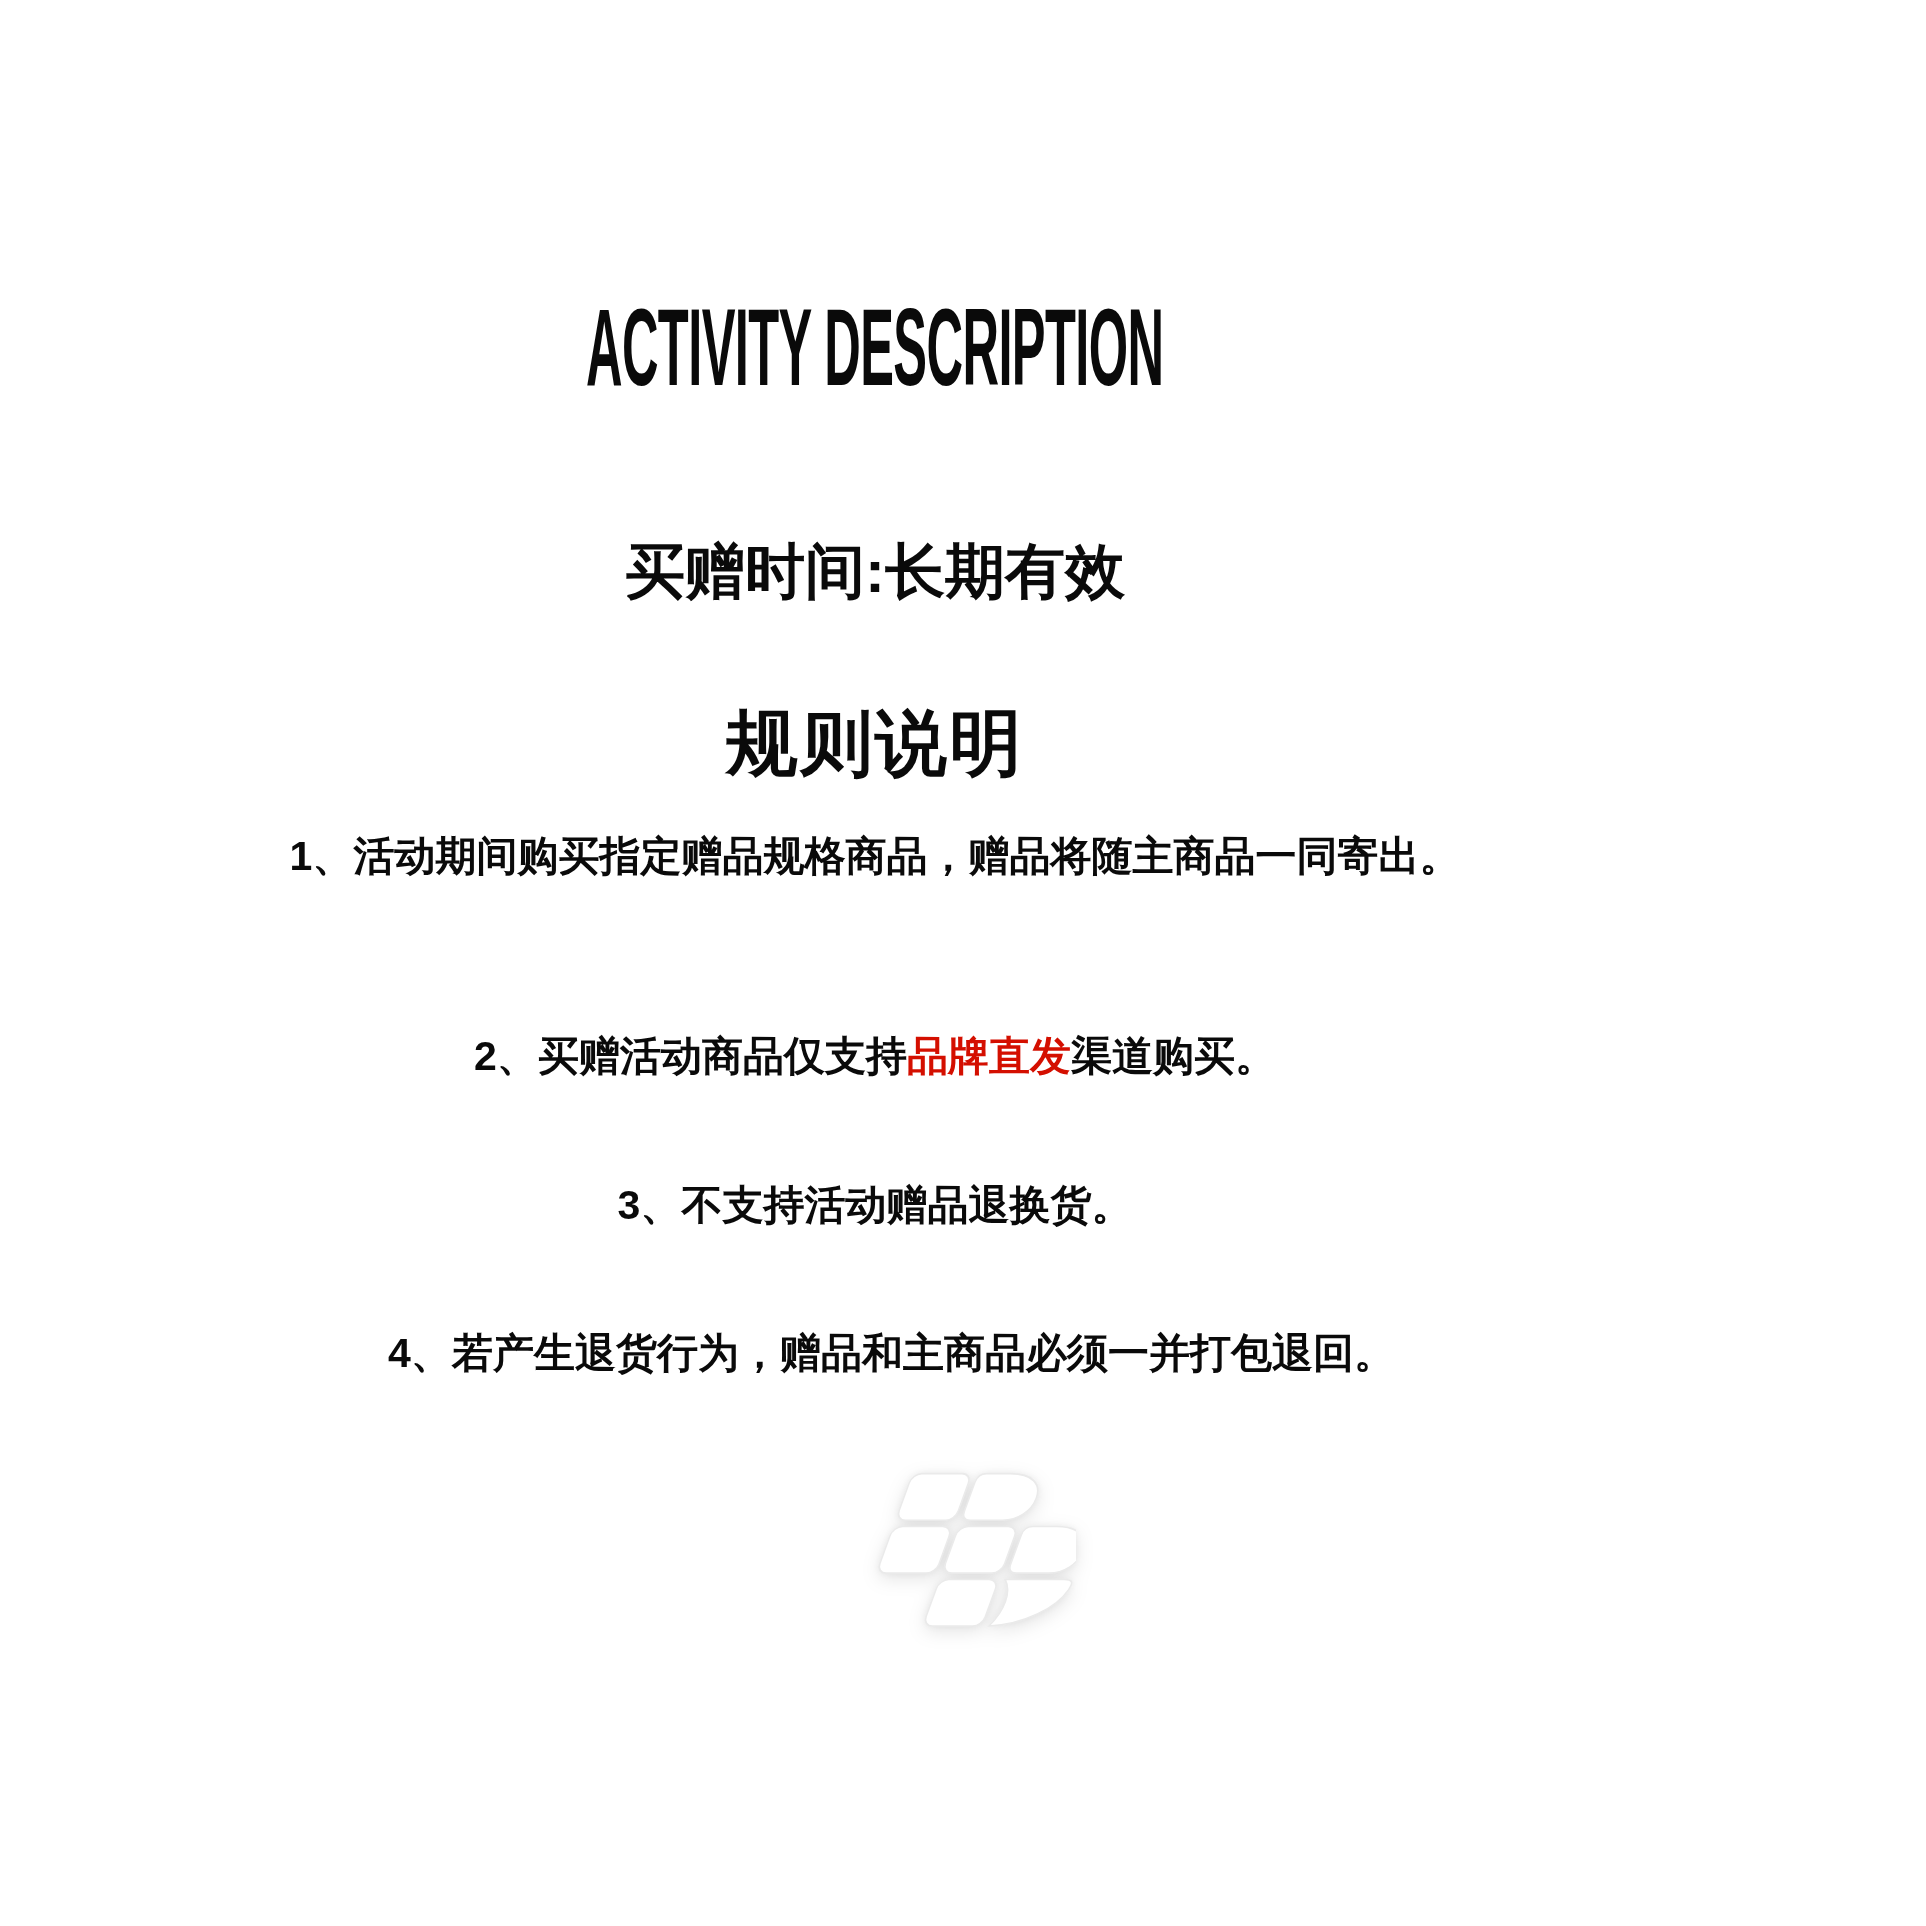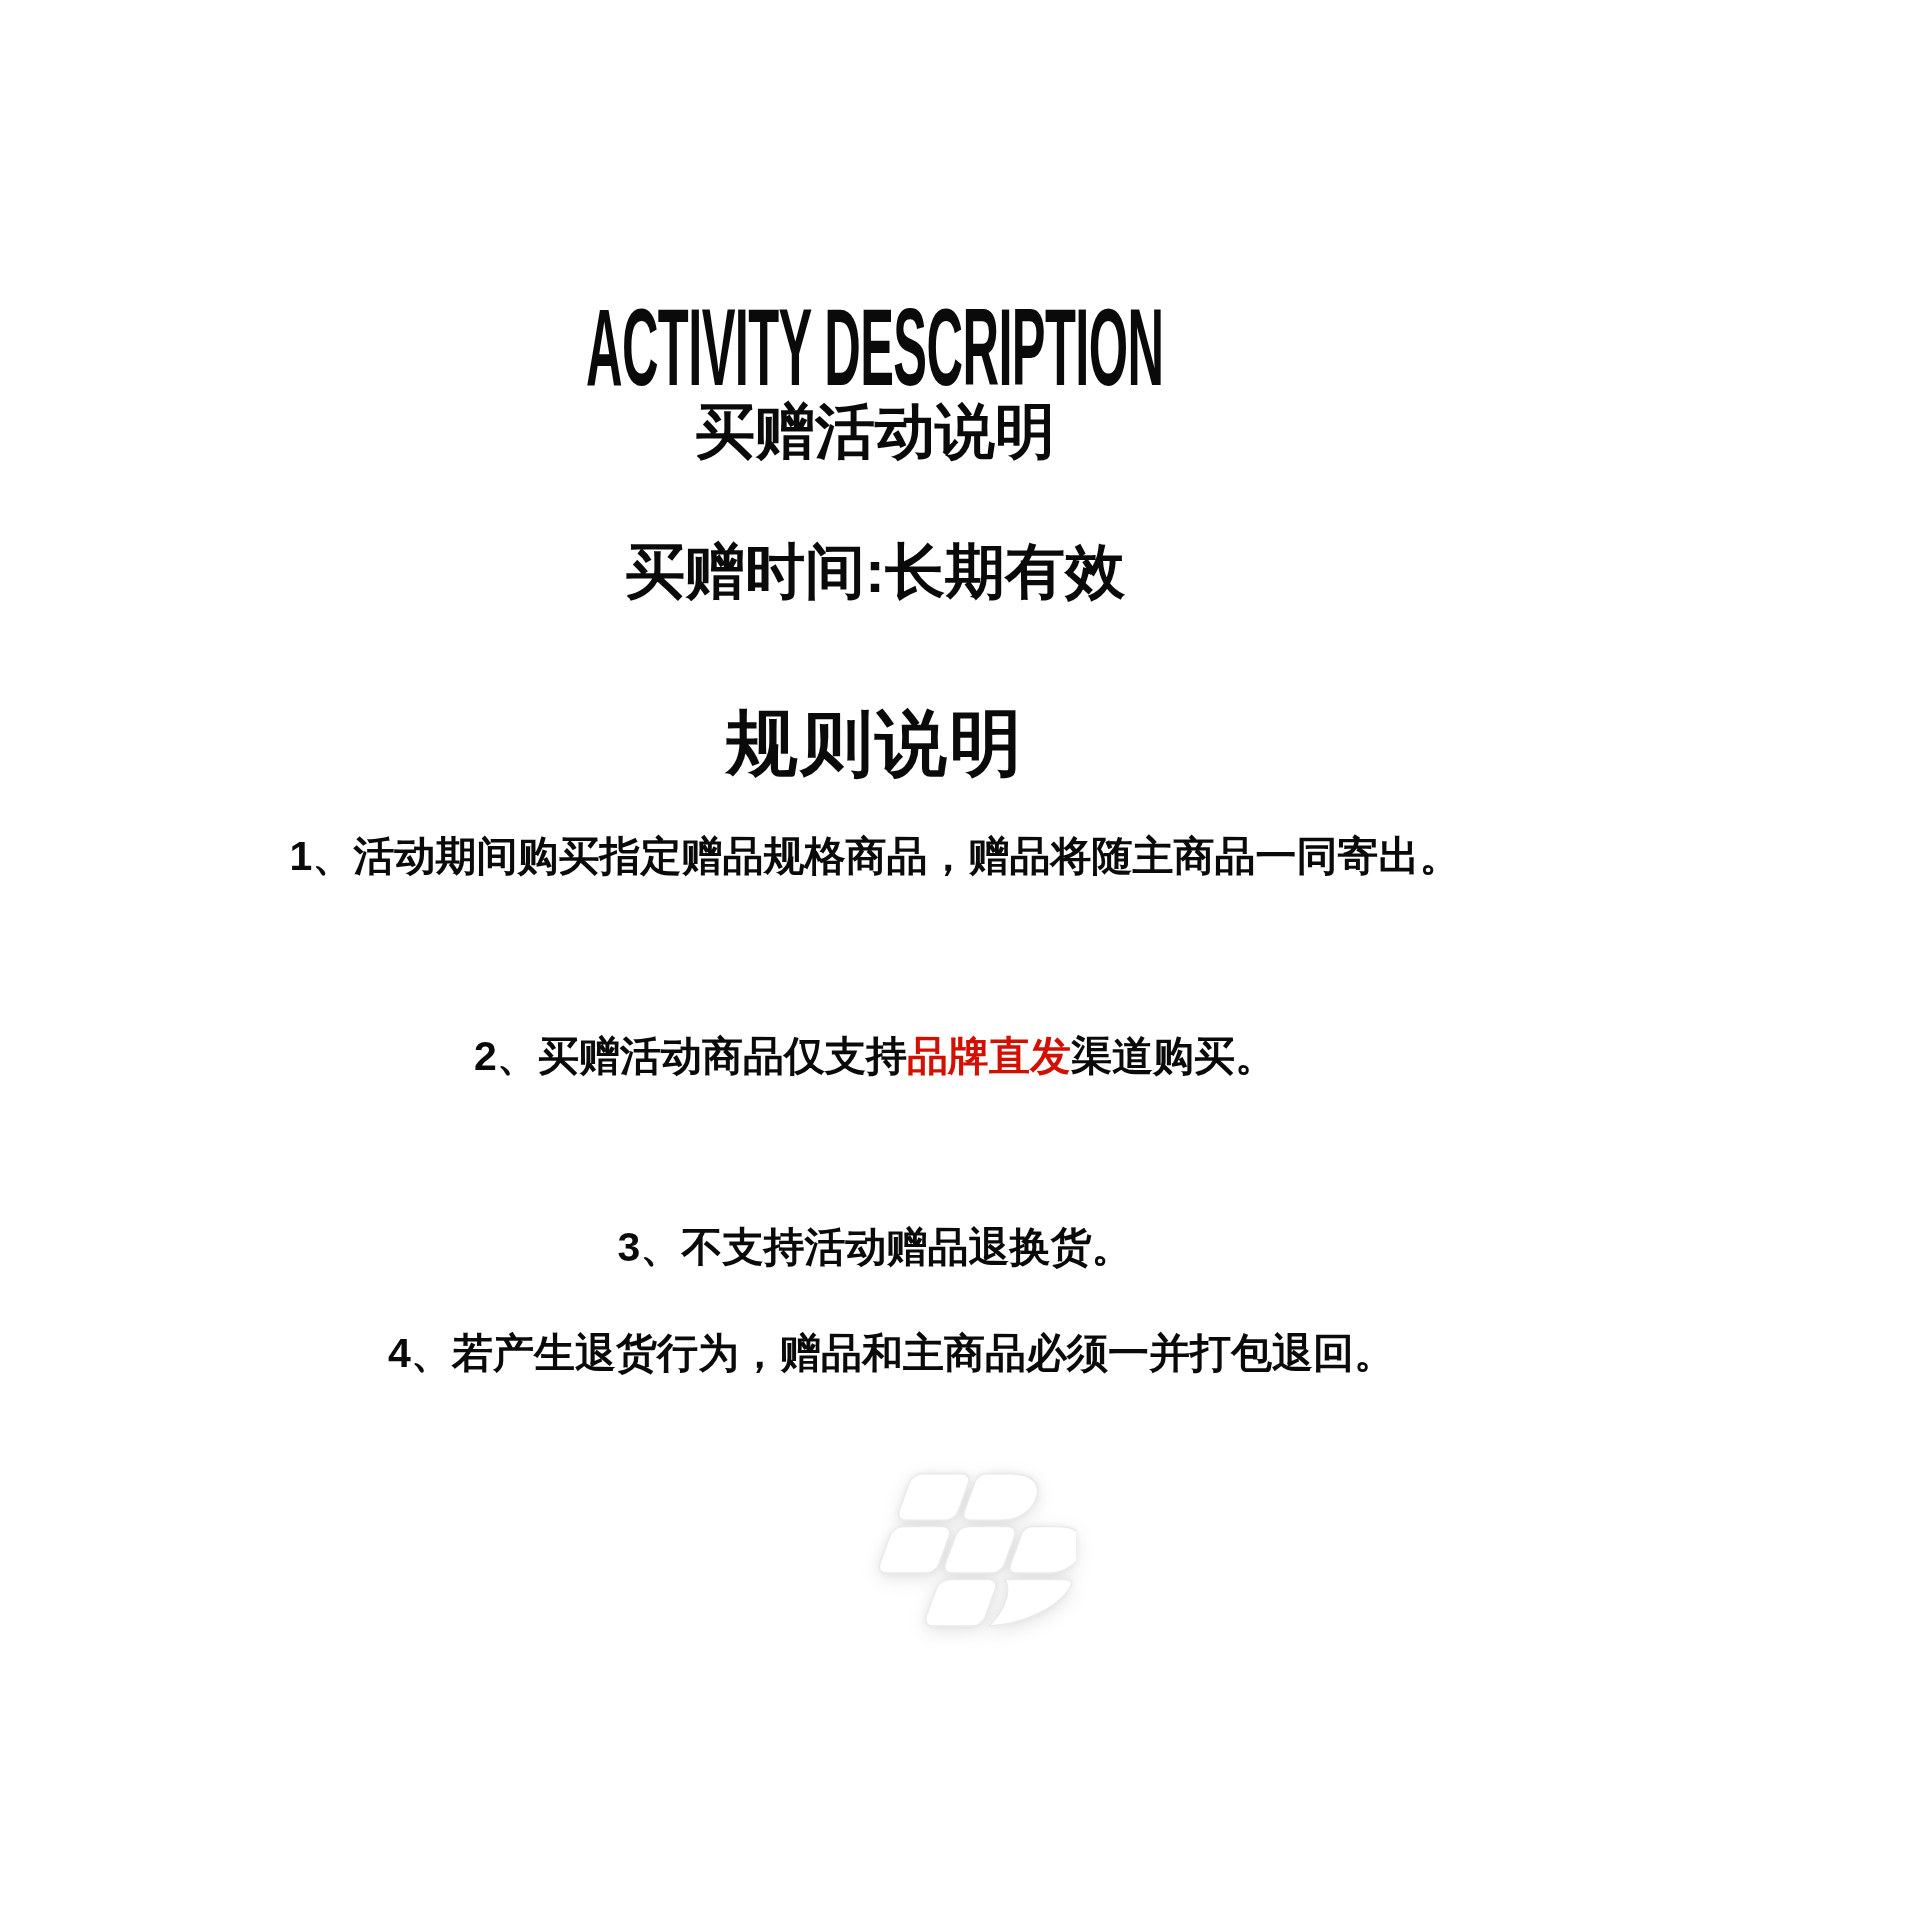--- a/index.html
+++ b/index.html
@@ -49,21 +49,21 @@
     line-height:1.1;
     letter-spacing:2.6px;
   }
   .rule{
     font-size:41px;
     font-weight:700;
     line-height:1.1;
   }
   .rule-1{top:834px;}
   .rule-2{top:1034px;}
-  .rule-3{top:1225px;}
+  .rule-3{top:1183px;}
   .rule-4{top:1331px;padding-left:33px;}
   .hl{color:#d40f00;}
   .watermark{
     position:absolute;
     left:855px;
     top:1472px;
     width:221px;
     height:158px;
     filter:drop-shadow(0 5.1px 9px rgba(0,0,0,0.10)) drop-shadow(0 0 3.9px rgba(0,0,0,0.05));
   }
@@ -73,21 +73,20 @@
     stroke-width:4;
   }
 </style>
 </head>
 <body>
 
 <div class="canvas">
 
   <h1 class="centered title-en"><span class="title-en-inner">ACTIVITY DESCRIPTION</span></h1>
 
-  <h2 class="centered title-zh">买赠活动说明</h2>
 
   <div class="centered validity">买赠时间:长期有效</div>
 
   <h3 class="centered rules-heading">规则说明</h3>
 
   <div class="centered rule rule-1"><span>1、活动期间购买指定赠品规格商品，赠品将随主商品一同寄出。</span><span class="hl" style="color: rgb(212, 15, 0);"></span><span></span></div>
 
   <div class="centered rule rule-2"><span>2、买赠活动商品仅支持</span><span class="hl" style="color: rgb(212, 15, 0);">品牌直发</span><span>渠道购买。</span></div>
 
   <div class="centered rule rule-3"><span>3、不支持活动赠品退换货。</span><span class="hl" style="color: rgb(212, 15, 0);"></span><span></span></div>

